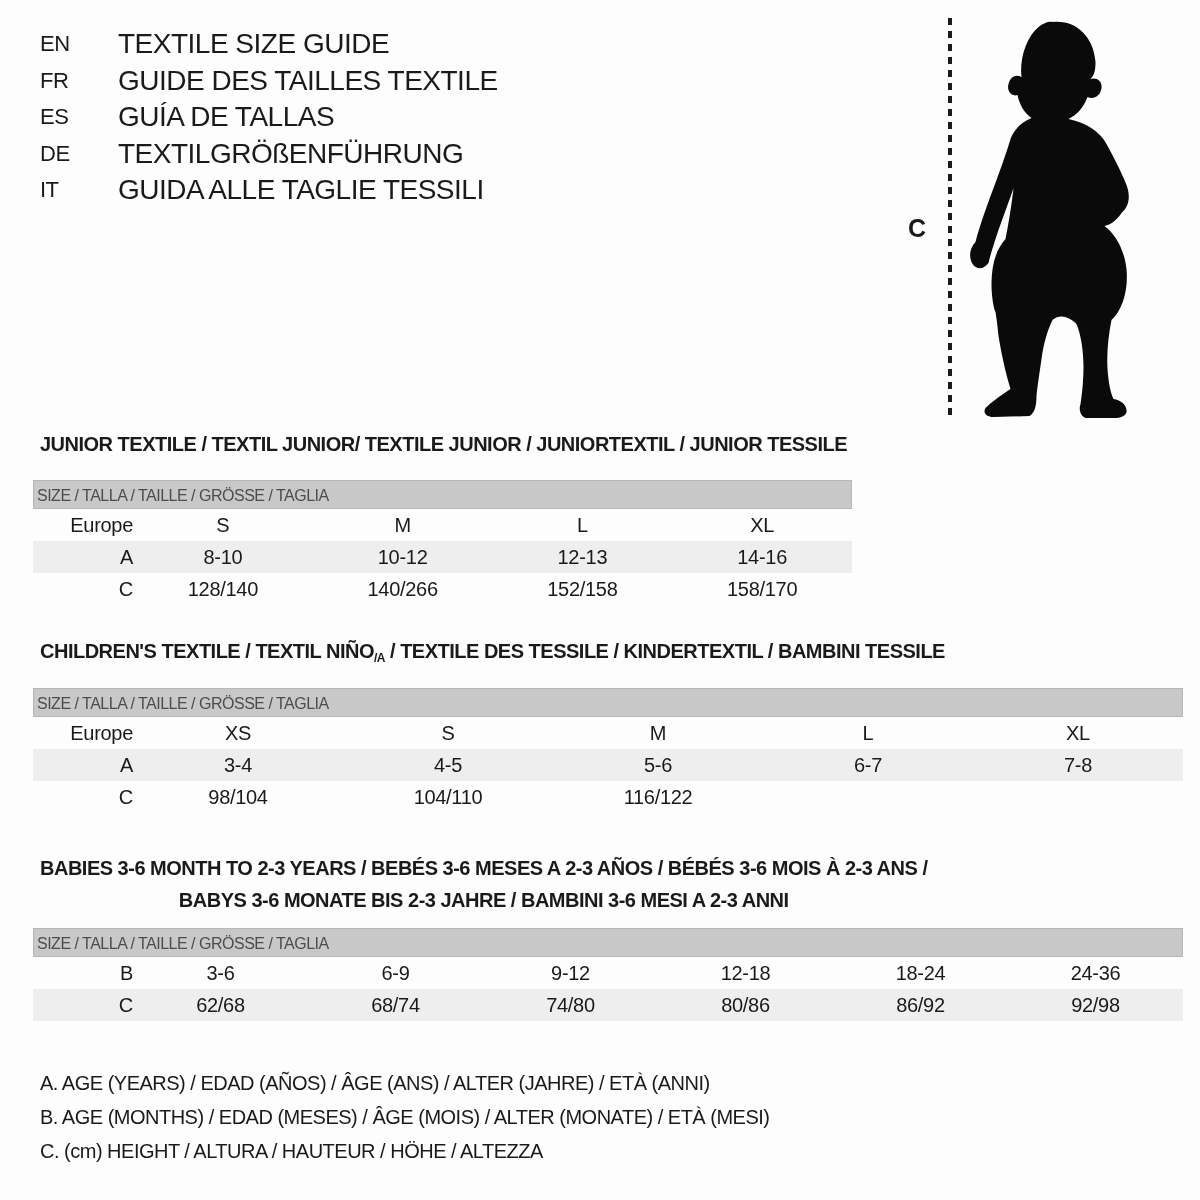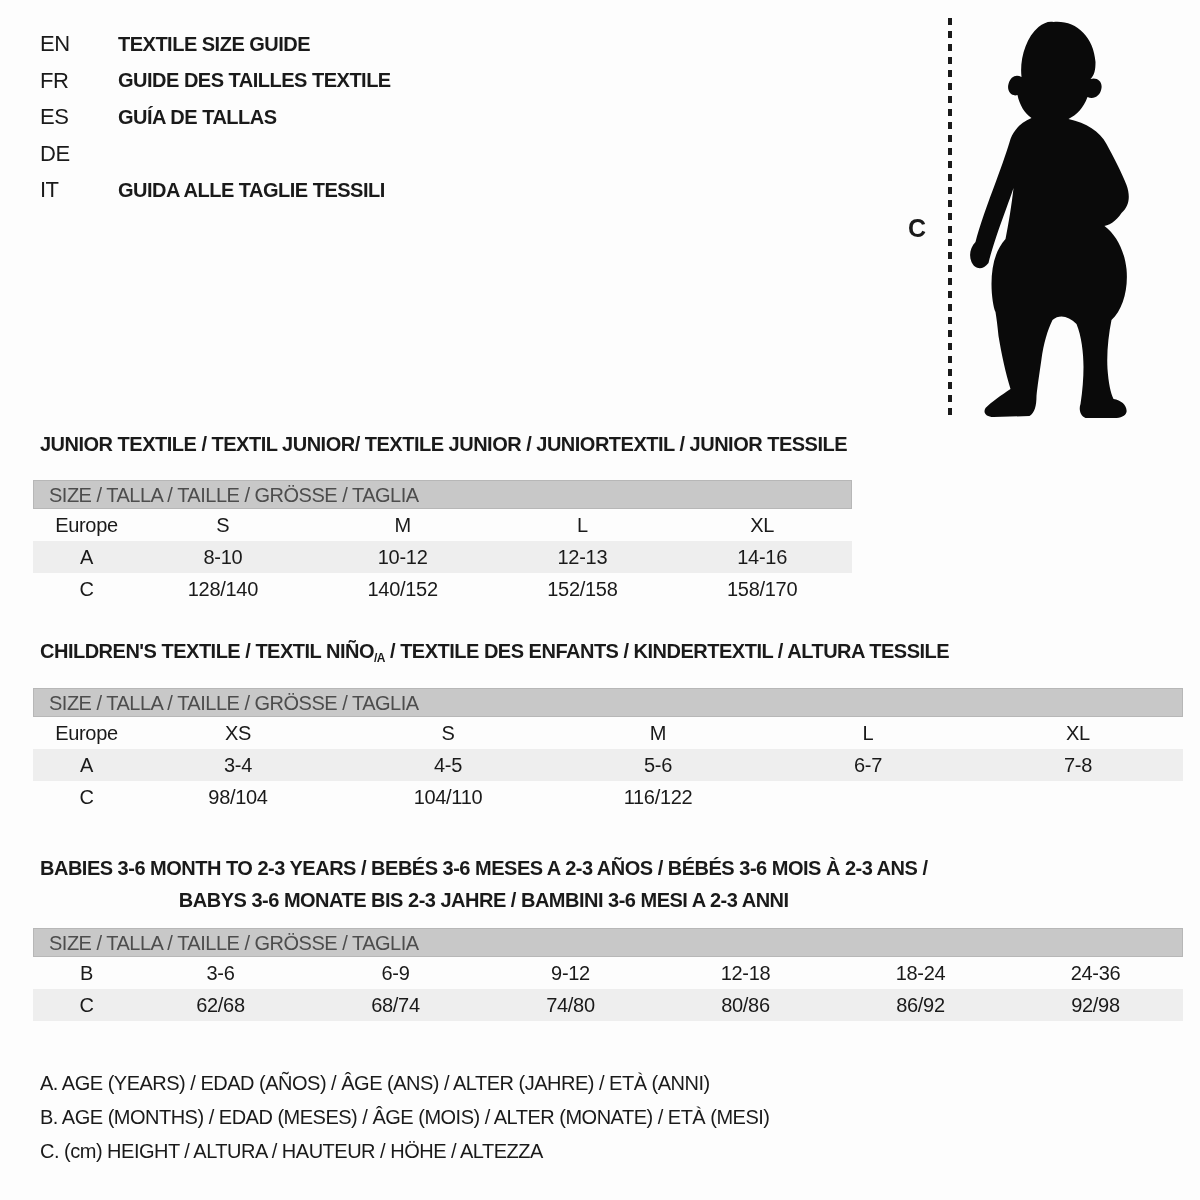--- a/index.html
+++ b/index.html
@@ -7,48 +7,48 @@
     position:relative;width:1200px;height:1200px;overflow:hidden;
     background:var(--page-bg,#fdfdfd);
     font-family:"Liberation Sans",sans-serif;
     color:var(--text,#1a1a1a);
     -webkit-font-smoothing:antialiased;
   }
   
   .lang-block{position:absolute;left:40px;top:26px;width:560px;}
   .lang-row{display:flex;height:36.5px;align-items:center;}
   .lang-code{width:78px;font-size:22px;font-weight:400;letter-spacing:-0.5px;}
-  .lang-label{font-size:20px;font-weight:700;letter-spacing:-0.5px;white-space:nowrap;}
+  .lang-label{font-size:28px;font-weight:400;letter-spacing:-0.5px;white-space:nowrap;}
   
   .measure-line{
     position:absolute;left:948px;top:18px;width:4px;height:398px;
     background:repeating-linear-gradient(to bottom,var(--ink,#111) 0 7px,transparent 7px 13px);
   }
   .measure-label{position:absolute;left:908px;top:214px;font-size:25px;font-weight:700;}
   .baby-svg{position:absolute;left:962px;top:18px;width:178px;height:400px;}
   
   .section-title{
     position:absolute;left:40px;font-size:20px;font-weight:700;
     letter-spacing:-0.5px;white-space:nowrap;
   }
   .title-sub{font-size:12px;vertical-align:-4px;font-weight:700;}
   
   .table{position:absolute;left:33px;}
   .size-bar{
     height:29px;line-height:29px;box-sizing:border-box;
     background:var(--bar-bg,#c8c8c8);border:1px solid #b7b7b7;
-    color:var(--bar-text,#4d4d4d);font-size:20px;letter-spacing:-0.5px;
-    padding-left:15px;white-space:nowrap;
+    color:var(--bar-text,#4d4d4d);font-size:16px;letter-spacing:-0.5px;
+    padding-left:3px;white-space:nowrap;
   }
   .t-row{display:grid;height:32px;line-height:32px;font-size:20px;letter-spacing:-0.3px;}
   .cols-4{grid-template-columns:100px repeat(4,1fr);}
   .cols-5{grid-template-columns:100px repeat(5,1fr);}
   .cols-6{grid-template-columns:100px repeat(6,1fr);}
   .row-alt{background:var(--alt-bg,#eeeeee);}
-  .cell-label{padding-left:7px;text-align:center;}
+  .cell-label{padding-left:7px;text-align:right;}
   .cell-val{text-align:center;}
   
   .legend{position:absolute;left:40px;top:1066px;}
   .legend-line{height:34px;line-height:34px;font-size:20px;font-weight:400;letter-spacing:-0.5px;white-space:nowrap;}
 </style>
 </head>
 <body>
 
 <div class="canvas">
 
@@ -60,20 +60,21 @@
     <div class="lang-row">
       <span class="lang-code">FR</span>
       <span class="lang-label">GUIDE DES TAILLES TEXTILE</span>
     </div>
     <div class="lang-row">
       <span class="lang-code">ES</span>
       <span class="lang-label">GUÍA DE TALLAS</span>
     </div>
     <div class="lang-row">
       <span class="lang-code">DE</span>
+      <span class="lang-label">TEXTILGRÖßENFÜHRUNG</span>
     </div>
     <div class="lang-row">
       <span class="lang-code">IT</span>
       <span class="lang-label">GUIDA ALLE TAGLIE TESSILI</span>
     </div>
   </div>
 
   <div class="measure-line"></div>
   <div class="measure-label">C</div>
   <svg class="baby-svg" viewBox="0 0 175 400" aria-hidden="true">
@@ -141,28 +142,28 @@
     <div class="t-row cols-4 row-alt">
       <span class="cell-label">A</span>
       <span class="cell-val">8-10</span>
       <span class="cell-val">10-12</span>
       <span class="cell-val">12-13</span>
       <span class="cell-val">14-16</span>
     </div>
     <div class="t-row cols-4">
       <span class="cell-label">C</span>
       <span class="cell-val">128/140</span>
-      <span class="cell-val">140/152</span>
+      <span class="cell-val">140/266</span>
       <span class="cell-val">152/158</span>
       <span class="cell-val">158/170</span>
     </div>
   </div>
 
   <div class="section-title" style="top:640px;">
-    <span>CHILDREN'S TEXTILE / TEXTIL NIÑO</span><span class="title-sub">/A</span><span> / TEXTILE DES ENFANTS / KINDERTEXTIL / ALTURA TESSILE</span>
+    <span>CHILDREN'S TEXTILE / TEXTIL NIÑO</span><span class="title-sub">/A</span><span> / TEXTILE DES TESSILE / KINDERTEXTIL / BAMBINI TESSILE</span>
   </div>
   <div class="table" style="top:688px;width:1150px;">
     <div class="size-bar">SIZE / TALLA / TAILLE / GRÖSSE / TAGLIA</div>
     <div class="t-row cols-5">
       <span class="cell-label">Europe</span>
       <span class="cell-val">XS</span>
       <span class="cell-val">S</span>
       <span class="cell-val">M</span>
       <span class="cell-val">L</span>
       <span class="cell-val">XL</span>

